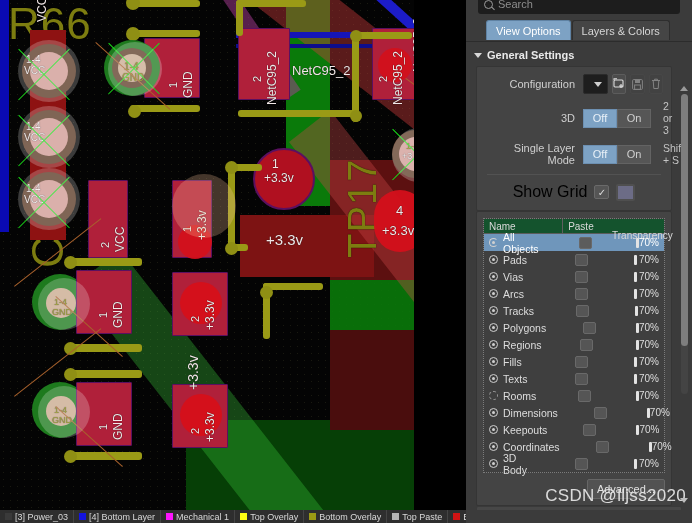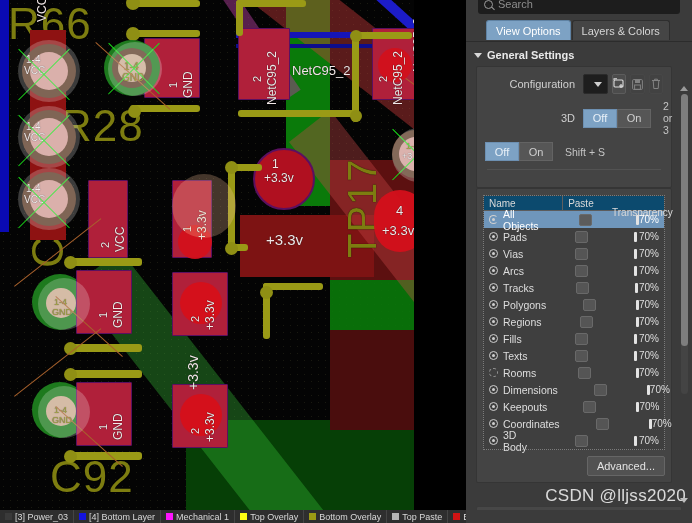--- a/index.html
+++ b/index.html
@@ -88,21 +88,21 @@
 
   .gridrow { display:flex; align-items:center; justify-content:center; gap:7px; }
   .gridrow .rlabel { width:auto; padding-right:0; }
   .chk { width:15px;height:14px;background:#555;border:1px solid #6a6a6a;border-radius:2px;
          display:flex;align-items:center;justify-content:center;color:#dcdcdc;font-size:10px; }
   .swatch { width:19px;height:17px;background:#6c6c86;border:2px solid #4f4f4f;border-radius:2px; }
 
   
   .tblwrap { margin:0 10px; background:#444; border:1px solid #353535; border-radius:2px; padding:6px; }
   .tbl { border:1px dotted #7b7b7b; background:#3f3f3f; }
-  .thead { display:flex; background:#0c4a6e; border-bottom:1px solid #5c5c5c; height:15px; }
+  .thead { display:flex; background:#14532d; border-bottom:1px solid #5c5c5c; height:15px; }
   .thead div { font-size:10px; color:#d9d9d9; display:flex; align-items:center; padding-left:5px; }
   .c-name { width:90px; } .c-draft { width:50px; border-left:1px solid #5f5f5f; }
   .c-tr { width:58px; border-left:1px solid #5f5f5f;margin-top:16px; }
   .trow { display:flex; height:17px; align-items:center;gap:36px; }
   .trow.sel { background:#6f96bb; }
   .trow .n { width:90px; display:flex; align-items:center; gap:5px; padding-left:5px;
              font-size:10.5px; color:#ddd; }
   .trow.sel .n { color:#fff; }
   .eye { width:9px;height:9px;border:1.2px solid #d0d0d0;border-radius:50%;position:relative;flex:none; }
   .eye::after{ content:'';position:absolute;left:2px;top:2px;width:3px;height:3px;background:#d0d0d0;border-radius:50%; }
@@ -165,23 +165,21 @@
     <div class="el" style="left:330px;top:110px;width:230px;height:52px;background:rgba(200,70,70,.38);transform:rotate(52deg);transform-origin:0 0;"></div>
 
     <div class="el" style="left:120px;top:250px;width:330px;height:58px;background:rgba(60,200,60,.34);transform:rotate(52deg);transform-origin:0 0;"></div>
 
     <div class="el" style="left:358px;top:-30px;width:180px;height:10px;background:#1c1cc8;transform:rotate(42deg);transform-origin:0 0;"></div>
     <div class="el" style="left:236px;top:32px;width:240px;height:6px;background:#1515b8;"></div>
     <div class="el" style="left:236px;top:44px;width:240px;height:4px;background:#0d0d8c;"></div>
     <div class="el" style="left:228px;top:-18px;width:130px;height:14px;background:rgba(170,60,150,.5);transform:rotate(56deg);transform-origin:0 0;"></div>
 
     <div class="txt big" style="left:8px;top:2px;">R66</div>
-    <div class="txt big" style="left:60px;top:104px;">R28</div>
     <div class="txt big vert" style="left:26px;top:268px;">C91</div>
-    <div class="txt big" style="left:50px;top:455px;">C92</div>
     <div class="txt big vert" style="left:342px;top:258px;font-size:40px;">TP17</div>
     <div class="txt big vert" style="left:430px;top:62px;font-size:40px;opacity:.75;">30</div>
 
     <div class="trk el" style="left:130px;top:0px;width:70px;height:7px;"></div>
     <div class="trk el" style="left:130px;top:30px;width:70px;height:7px;"></div>
     <div class="trk el" style="left:130px;top:105px;width:70px;height:7px;"></div>
     <div class="pad-yel el" style="left:126px;top:-4px;width:14px;height:14px;border-radius:50%;"></div>
     <div class="pad-yel el" style="left:126px;top:27px;width:14px;height:14px;border-radius:50%;"></div>
     <div class="pad-yel el" style="left:128px;top:105px;width:13px;height:13px;border-radius:50%;"></div>
 
@@ -391,29 +389,35 @@
         <div class="row">
           <span class="rlabel">3D</span>
           <div class="seg">
             <span class="on">Off</span>
             <span>On</span>
           </div>
           <span class="hint">2 or 3</span>
         </div>
 
         <div class="row">
+          <span class="rlabel">Single Layer Mode</span>
           <div class="seg">
             <span class="on">Off</span>
             <span>On</span>
           </div>
           <span class="hint">Shift + S</span>
         </div>
 
         <div class="divider"></div>
 
+        <div class="gridrow">
+          <span class="rlabel">Show Grid</span>
+          <span class="chk">✓</span>
+          <span class="swatch"></span>
+        </div>
       </div>
 
 
       <div class="tblwrap" style="width:196px;">
         <div class="tbl">
           <div class="thead">
             <div class="c-name">Name</div>
             <div class="c-draft">Paste</div>
             <div class="c-tr">Transparency</div>
           </div>

